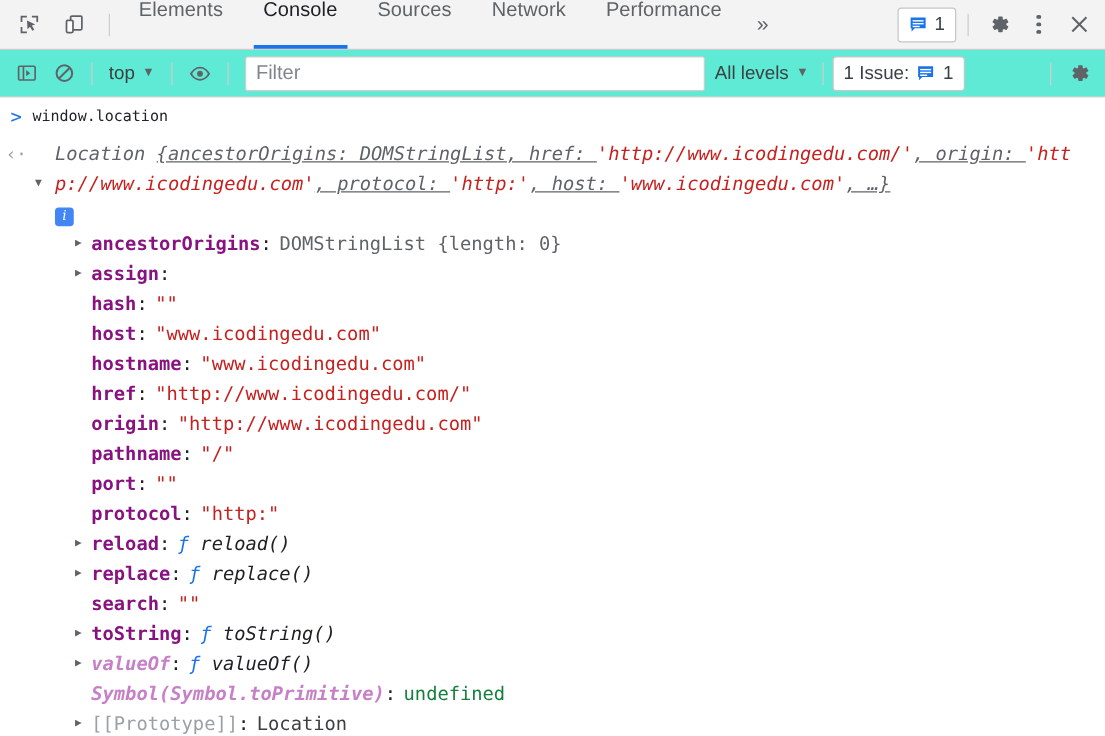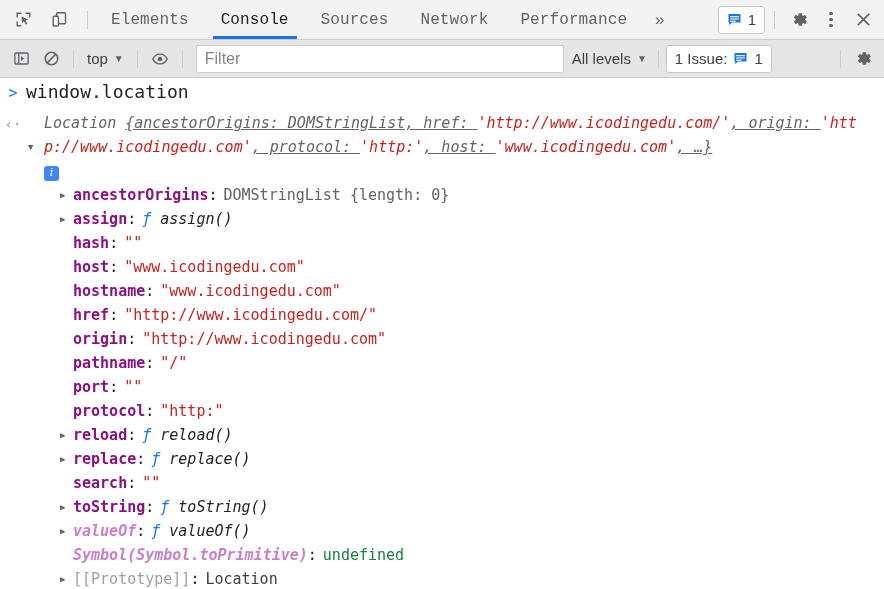--- a/index.html
+++ b/index.html
@@ -16,43 +16,43 @@
     background:#f3f3f3;border-bottom:1px solid #cdcdcd;position:relative;
   }
   .tb-icons{display:flex;align-items:center;padding-left:8px;gap:6px;}
   .icon-btn{
     width:30px;height:30px;display:flex;align-items:center;justify-content:center;
     border-radius:2px;cursor:pointer;
   }
   .vsep{width:1px;height:18px;background:#cdcdcd;align-self:center;margin:0 7px;}
   .tabs{display:flex;align-items:stretch;}
   .tab{
-    display:flex;align-items:center;padding:0 16px;font-size:16px;color:#5f6368;
-    cursor:pointer;position:relative;white-space:nowrap;letter-spacing:.1px;font-family:Liberation Mono, monospace;
+    display:flex;align-items:flex-start;padding:0 16px;font-size:16px;color:#5f6368;
+    cursor:pointer;position:relative;white-space:nowrap;letter-spacing:.1px;
   }
   .tab.active{color:#202124;}
   .tab.active::after{
     content:"";position:absolute;left:8px;right:8px;bottom:0;height:3px;background:#1a73e8;
   }
   .tab-more{
     display:flex;align-items:center;padding:0 12px;font-size:17px;color:#5f6368;cursor:pointer;
   }
   .tb-right{margin-left:auto;display:flex;align-items:center;padding-right:6px;gap:2px;}
   .issue-chip{
     display:flex;align-items:center;gap:6px;height:26px;padding:0 8px;
     border:1px solid #c6c6c6;border-radius:3px;background:#fff;cursor:pointer;
     font-size:15px;color:#3c4043;
   }
   .dots{display:flex;flex-direction:column;gap:3px;align-items:center;}
   .dots i{width:3.2px;height:3.2px;border-radius:50%;background:#5f6368;display:block;}
 
   
   .filterbar{
     height:37px;min-height:37px;display:flex;align-items:center;
-    background:#e5e5e5;border-bottom:1px solid #cdcdcd;padding-left:6px;justify-content:space-between;
+    background:#5eead4;border-bottom:1px solid #cdcdcd;padding-left:6px;justify-content:space-between;
   }
   .ctx-select{
     display:flex;align-items:center;gap:6px;font-size:15px;color:#3c4043;
     padding:3px 6px;border-radius:2px;cursor:pointer;
   }
   .caret{font-size:10px;color:#5f6368;line-height:1;}
   .filter-input{
     flex:0 0 auto;width:350px;height:26px;margin-left:6px;
     border:1px solid #cdcdcd;border-radius:2px;background:#fff;
     display:flex;align-items:center;padding:0 8px;cursor:text;
@@ -72,21 +72,21 @@
   }
   .msg{display:flex;align-items:flex-start;padding:2px 0 0 0;}
   .gutter{
     width:26px;min-width:26px;text-align:center;font-size:15px;
     padding-top:1px;user-select:none;
   }
   .gutter.prompt{color:#1a73e8;}
   .gutter.result{color:#9aa0a6;font-size:14px;}
   .msg-body{flex:1;padding-right:6px;}
 
-  .cmd{color:#202124;font-size:18px;}
+  .cmd{color:#202124;font-size:12px;}
 
   .preview{
     color:#5f6368;font-style:italic;position:relative;
     padding-left:18px;word-break:break-all;
   }
   .preview .tri{
     position:absolute;left:2px;top:24px;color:#5f6368;font-size:9px;font-style:normal;
   }
   .preview .cname{color:#5f6368;}
   .preview .pkey{color:#5f6368;text-decoration:underline;}
@@ -275,21 +275,20 @@
             <div class="prow">
               <span class="tri-cell">▶</span>
               <span class="pname">ancestorOrigins</span>
               <span class="colon">:</span>
               <span class="v-obj">DOMStringList {length: 0}</span>
             </div>
             <div class="prow">
               <span class="tri-cell">▶</span>
               <span class="pname">assign</span>
               <span class="colon">:</span>
-              <span class="v-fn"><span class="f">ƒ </span><span>assign()</span></span>
             </div>
             <div class="prow">
               <span class="tri-cell"></span>
               <span class="pname">hash</span>
               <span class="colon">:</span>
               <span class="v-str">""</span>
             </div>
             <div class="prow">
               <span class="tri-cell"></span>
               <span class="pname">host</span>

